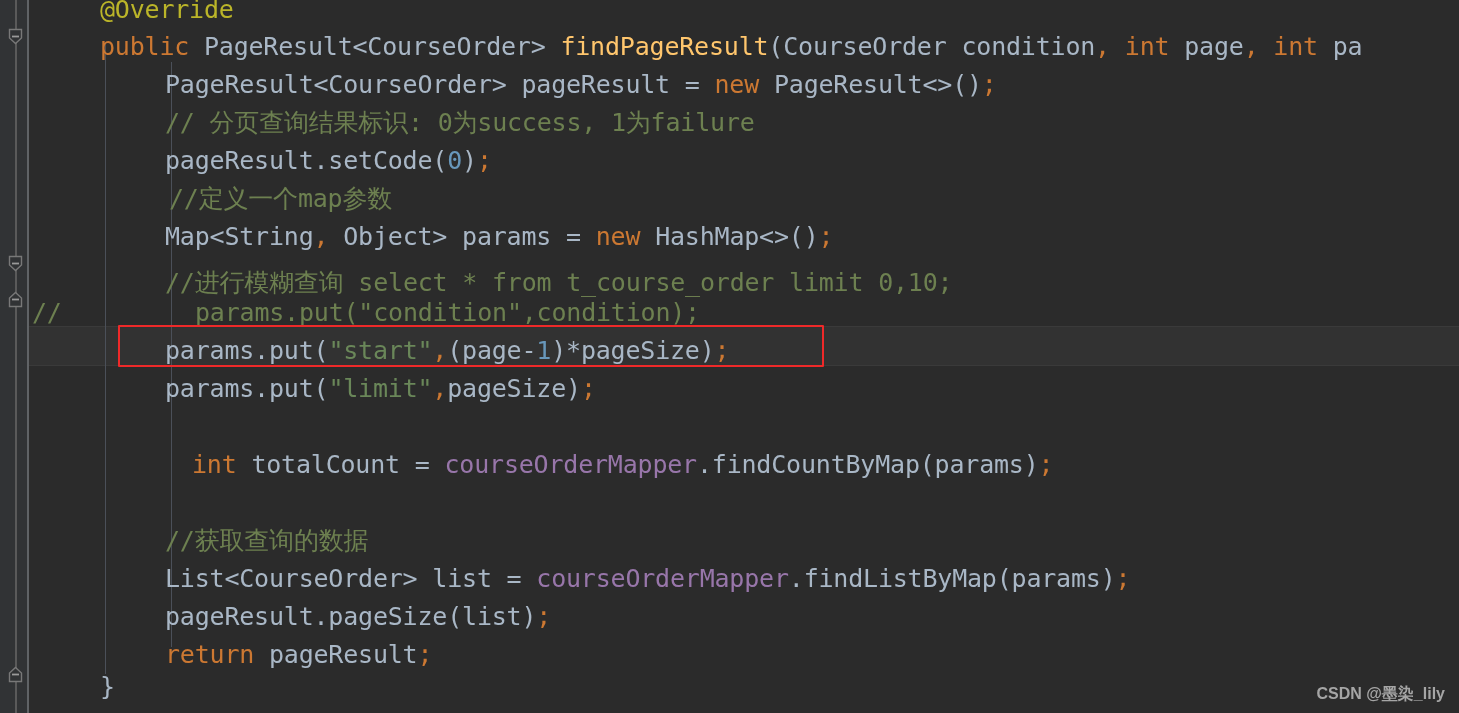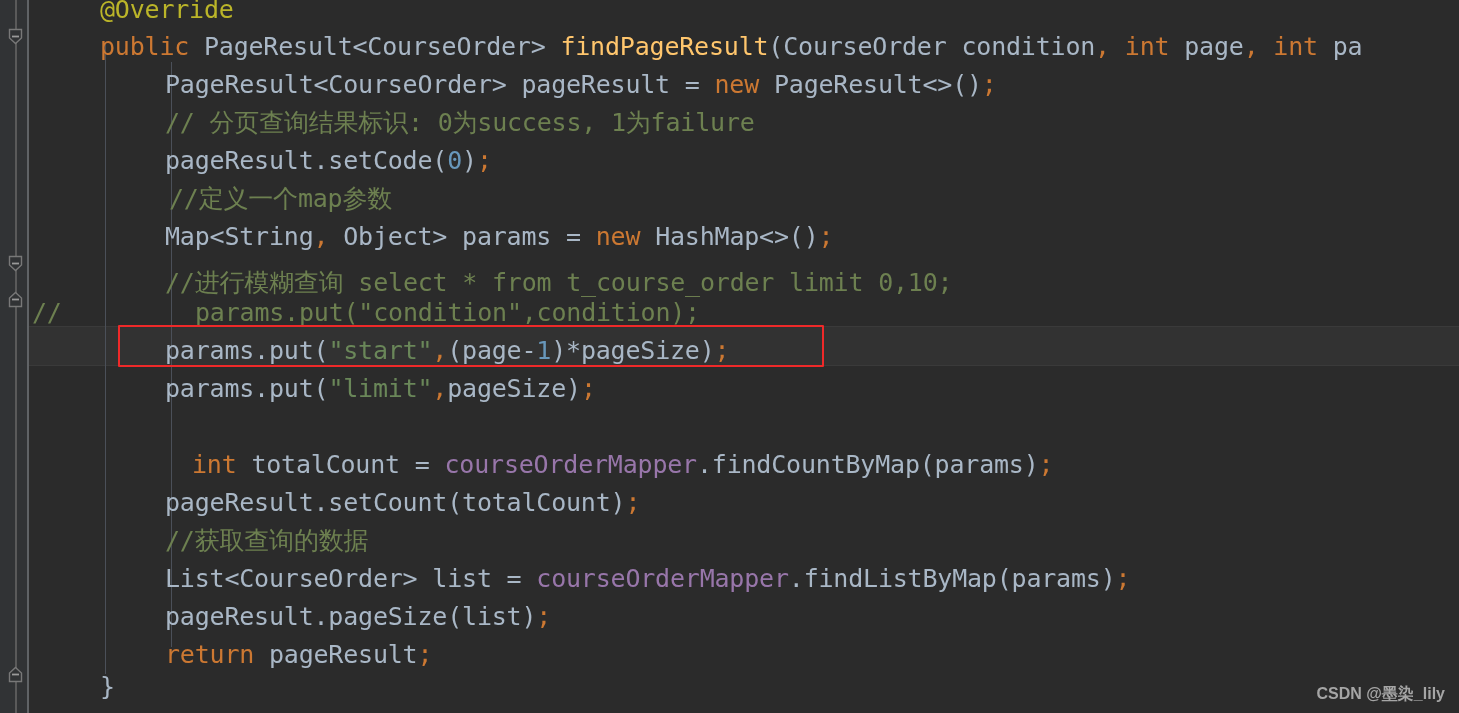--- a/index.html
+++ b/index.html
@@ -148,21 +148,20 @@
       <div class="code-line" style="top: 104px; left: 165px; text-align: center;"><span class="tk-comment">// 分页查询结果标识: 0为success, 1为failure</span></div>
       <div class="code-line" style="top: 142px; left: 165px;"><span class="tk-plain">pageResult.setCode</span><span class="tk-punc">(</span><span class="tk-number">0</span><span class="tk-punc">)</span><span class="tk-semi">;</span></div>
       <div class="code-line" style="top: 180px; left: 169px;"><span class="tk-comment">//定义一个map参数</span></div>
       <div class="code-line" style="top: 218px; left: 165px;"><span class="tk-type">Map&lt;String</span><span class="tk-semi">,</span><span class="tk-type"> Object&gt;</span><span class="tk-plain"> params = </span><span class="tk-keyword">new</span><span class="tk-plain"> </span><span class="tk-type">HashMap</span><span class="tk-punc">&lt;&gt;()</span><span class="tk-semi">;</span></div>
       <div class="code-line" style="top: 256px; left: 165px; margin-top: 8px;"><span class="tk-comment">//进行模糊查询 select * from t_course_order limit 0,10;</span></div>
       <div class="code-line" style="top: 294px; left: 195px;"><span class="tk-comment">params.put("condition",condition);</span></div>
       <div class="code-line tk-comment" style="top: 294px; left: 32px;">//</div>
       <div class="code-line" style="top: 332px; left: 165px;"><span class="tk-plain">params.put</span><span class="tk-punc">(</span><span class="tk-string">"start"</span><span class="tk-semi">,</span><span class="tk-punc">(</span><span class="tk-plain">page-</span><span class="tk-number">1</span><span class="tk-punc">)*</span><span class="tk-plain">pageSize</span><span class="tk-punc">)</span><span class="tk-semi">;</span></div>
       <div class="code-line" style="top: 370px; left: 165px;"><span class="tk-plain">params.put</span><span class="tk-punc">(</span><span class="tk-string">"limit"</span><span class="tk-semi">,</span><span class="tk-plain">pageSize</span><span class="tk-punc">)</span><span class="tk-semi">;</span></div>
       <div class="code-line" style="top: 446px; left: 180px; margin-left: 12px;"><span class="tk-keyword">int</span><span class="tk-plain"> totalCount = </span><span class="tk-field">courseOrderMapper</span><span class="tk-plain">.findCountByMap</span><span class="tk-punc">(</span><span class="tk-plain">params</span><span class="tk-punc">)</span><span class="tk-semi">;</span></div>
-      <div class="code-line" style="top: 484px; left: 165px;"><span class="tk-plain">pageResult.setCount</span><span class="tk-punc">(</span><span class="tk-plain">totalCount</span><span class="tk-punc">)</span><span class="tk-semi">;</span></div>
       <div class="code-line" style="top: 522px; left: 165px;"><span class="tk-comment">//获取查询的数据</span></div>
       <div class="code-line" style="top: 560px; left: 165px;"><span class="tk-type">List&lt;CourseOrder&gt;</span><span class="tk-plain"> list = </span><span class="tk-field">courseOrderMapper</span><span class="tk-plain">.findListByMap</span><span class="tk-punc">(</span><span class="tk-plain">params</span><span class="tk-punc">)</span><span class="tk-semi">;</span></div>
       <div class="code-line" style="top: 598px; left: 165px;"><span class="tk-plain">pageResult.pageSize</span><span class="tk-punc">(</span><span class="tk-plain">list</span><span class="tk-punc">)</span><span class="tk-semi">;</span></div>
       <div class="code-line" style="top: 636px; left: 165px;"><span class="tk-keyword">return</span><span class="tk-plain"> pageResult</span><span class="tk-semi">;</span></div>
       <div class="code-line" style="top: 668px; left: 100px;"><span class="tk-punc">}</span></div>
     </div>
 
   <div id="gutter">
       <div style="position: absolute; left: 15px; top: 0px; width: 2px; height: 713px; background: rgb(90, 90, 90);"></div>
       <div class="fold-marker" style="top: 28px;">

